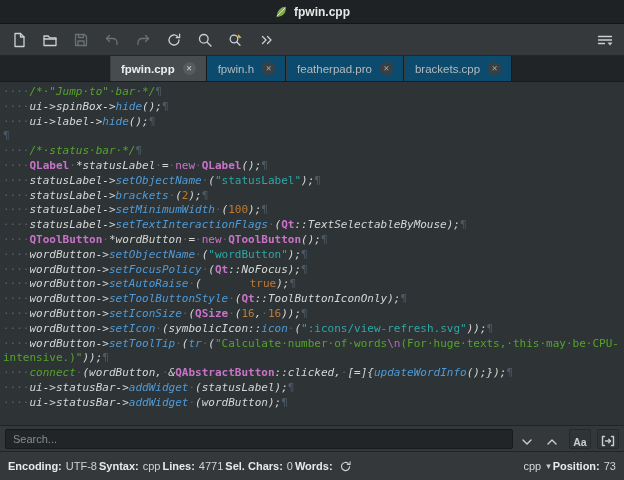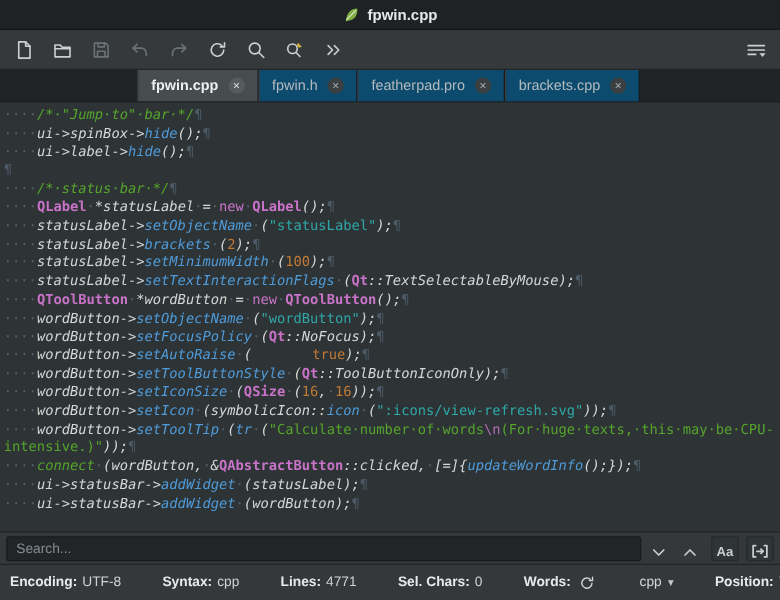--- a/index.html
+++ b/index.html
@@ -61,21 +61,21 @@
   .search-input::placeholder { color:#858c91; }
   .sbtn { width:22px; height:20px; border:none; background:transparent; padding:0;
     display:flex; align-items:flex-end; justify-content:center; color:#c9ced0; }
   .sbtn svg { stroke:currentColor; fill:none; stroke-width:1.4; stroke-linecap:round; stroke-linejoin:round; }
   .sbtn.opt { border:1px solid #262a2c; background:#2f3436; border-radius:2px; margin-left:3px;
     font-size:10.5px; font-weight:bold; color:#c9ced0; }
   .sbtn.opt:first-of-type { margin-left:6px; }
 
   
   .statusbar { flex:0 0 29px; background:#34383a; border-top:1px solid #212426;
-    display:flex; align-items:center; padding:0 8px; gap:33px;
+    display:flex; align-items:center; padding:0 8px; gap:2px;
     font-size:11px; color:#ced2d4; }
   .sb-item { display:flex; align-items:center; gap:4px; white-space:nowrap; }
   .sb-label { font-weight:bold; color:#e8eaea; }
   .refresh-btn { width:18px; height:18px; border:none; background:transparent; padding:0;
     display:flex; align-items:center; justify-content:center; color:#cdd1d3; }
   .refresh-btn svg { stroke:currentColor; fill:none; stroke-width:1.4; stroke-linecap:round; }
   .syntax-select { margin-left:auto; display:flex; align-items:center; gap:5px; color:#d3d7d8; }
   .caret { font-size:9px; color:#c6cbcd; }
 </style>
 </head>

